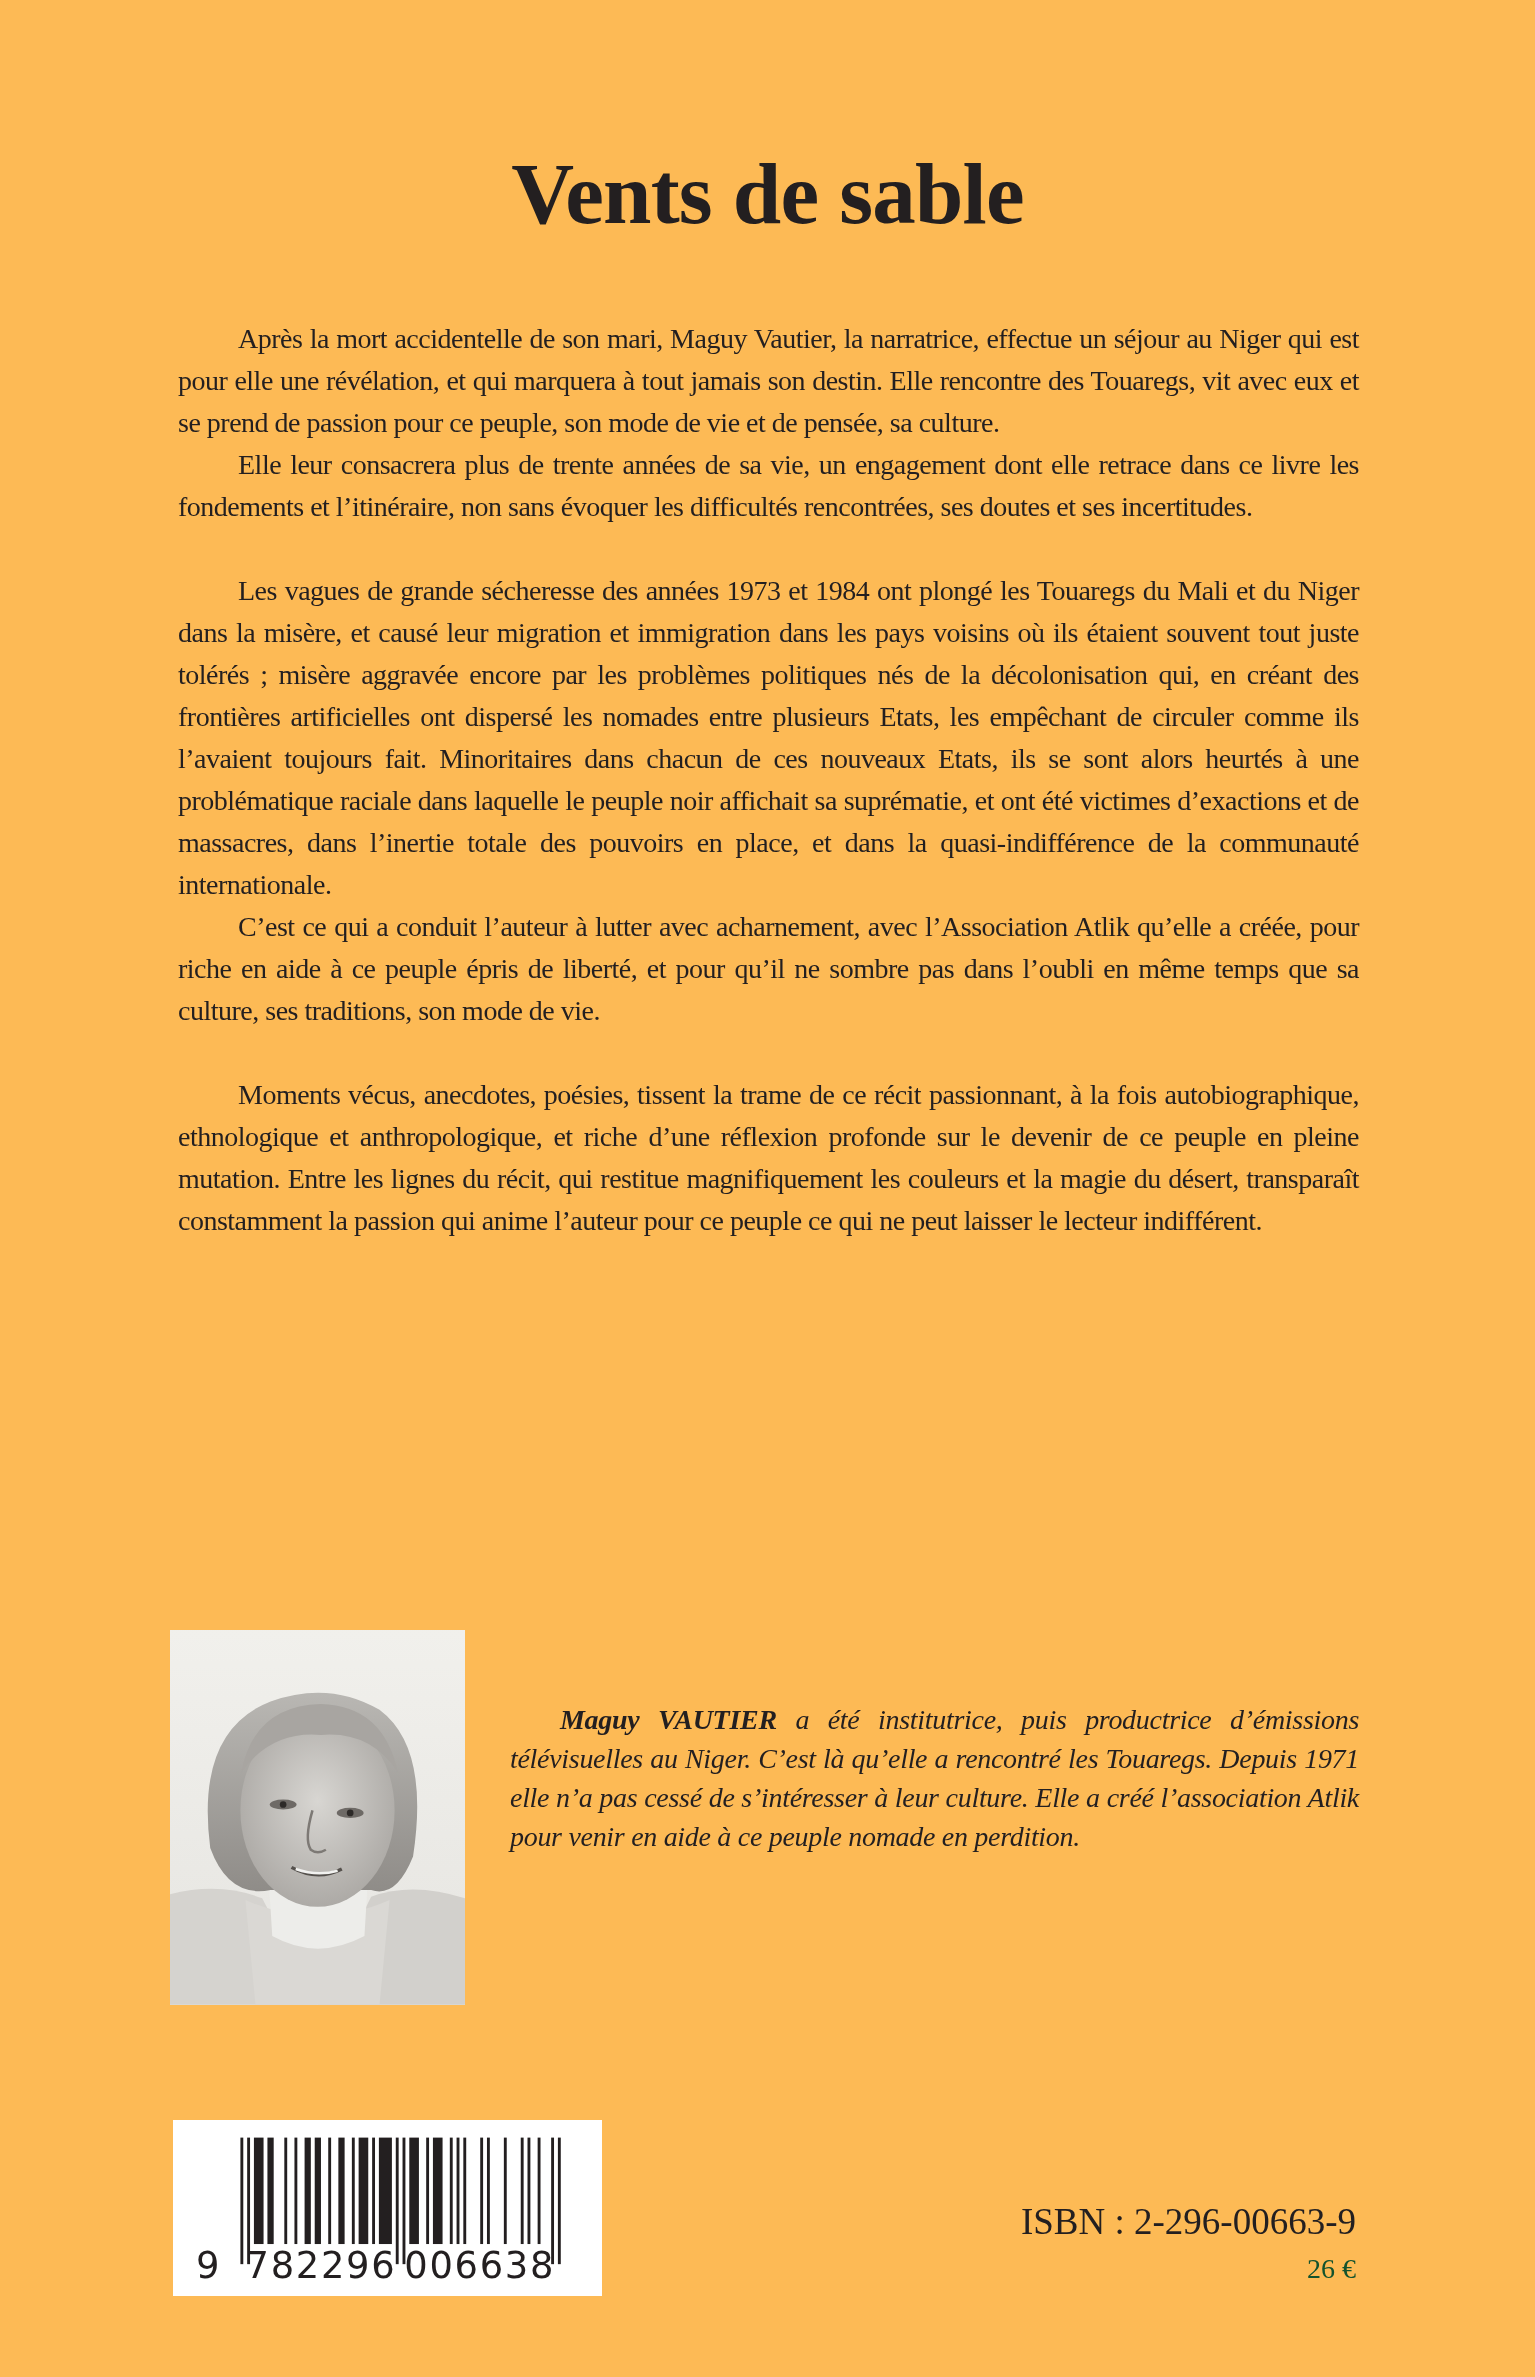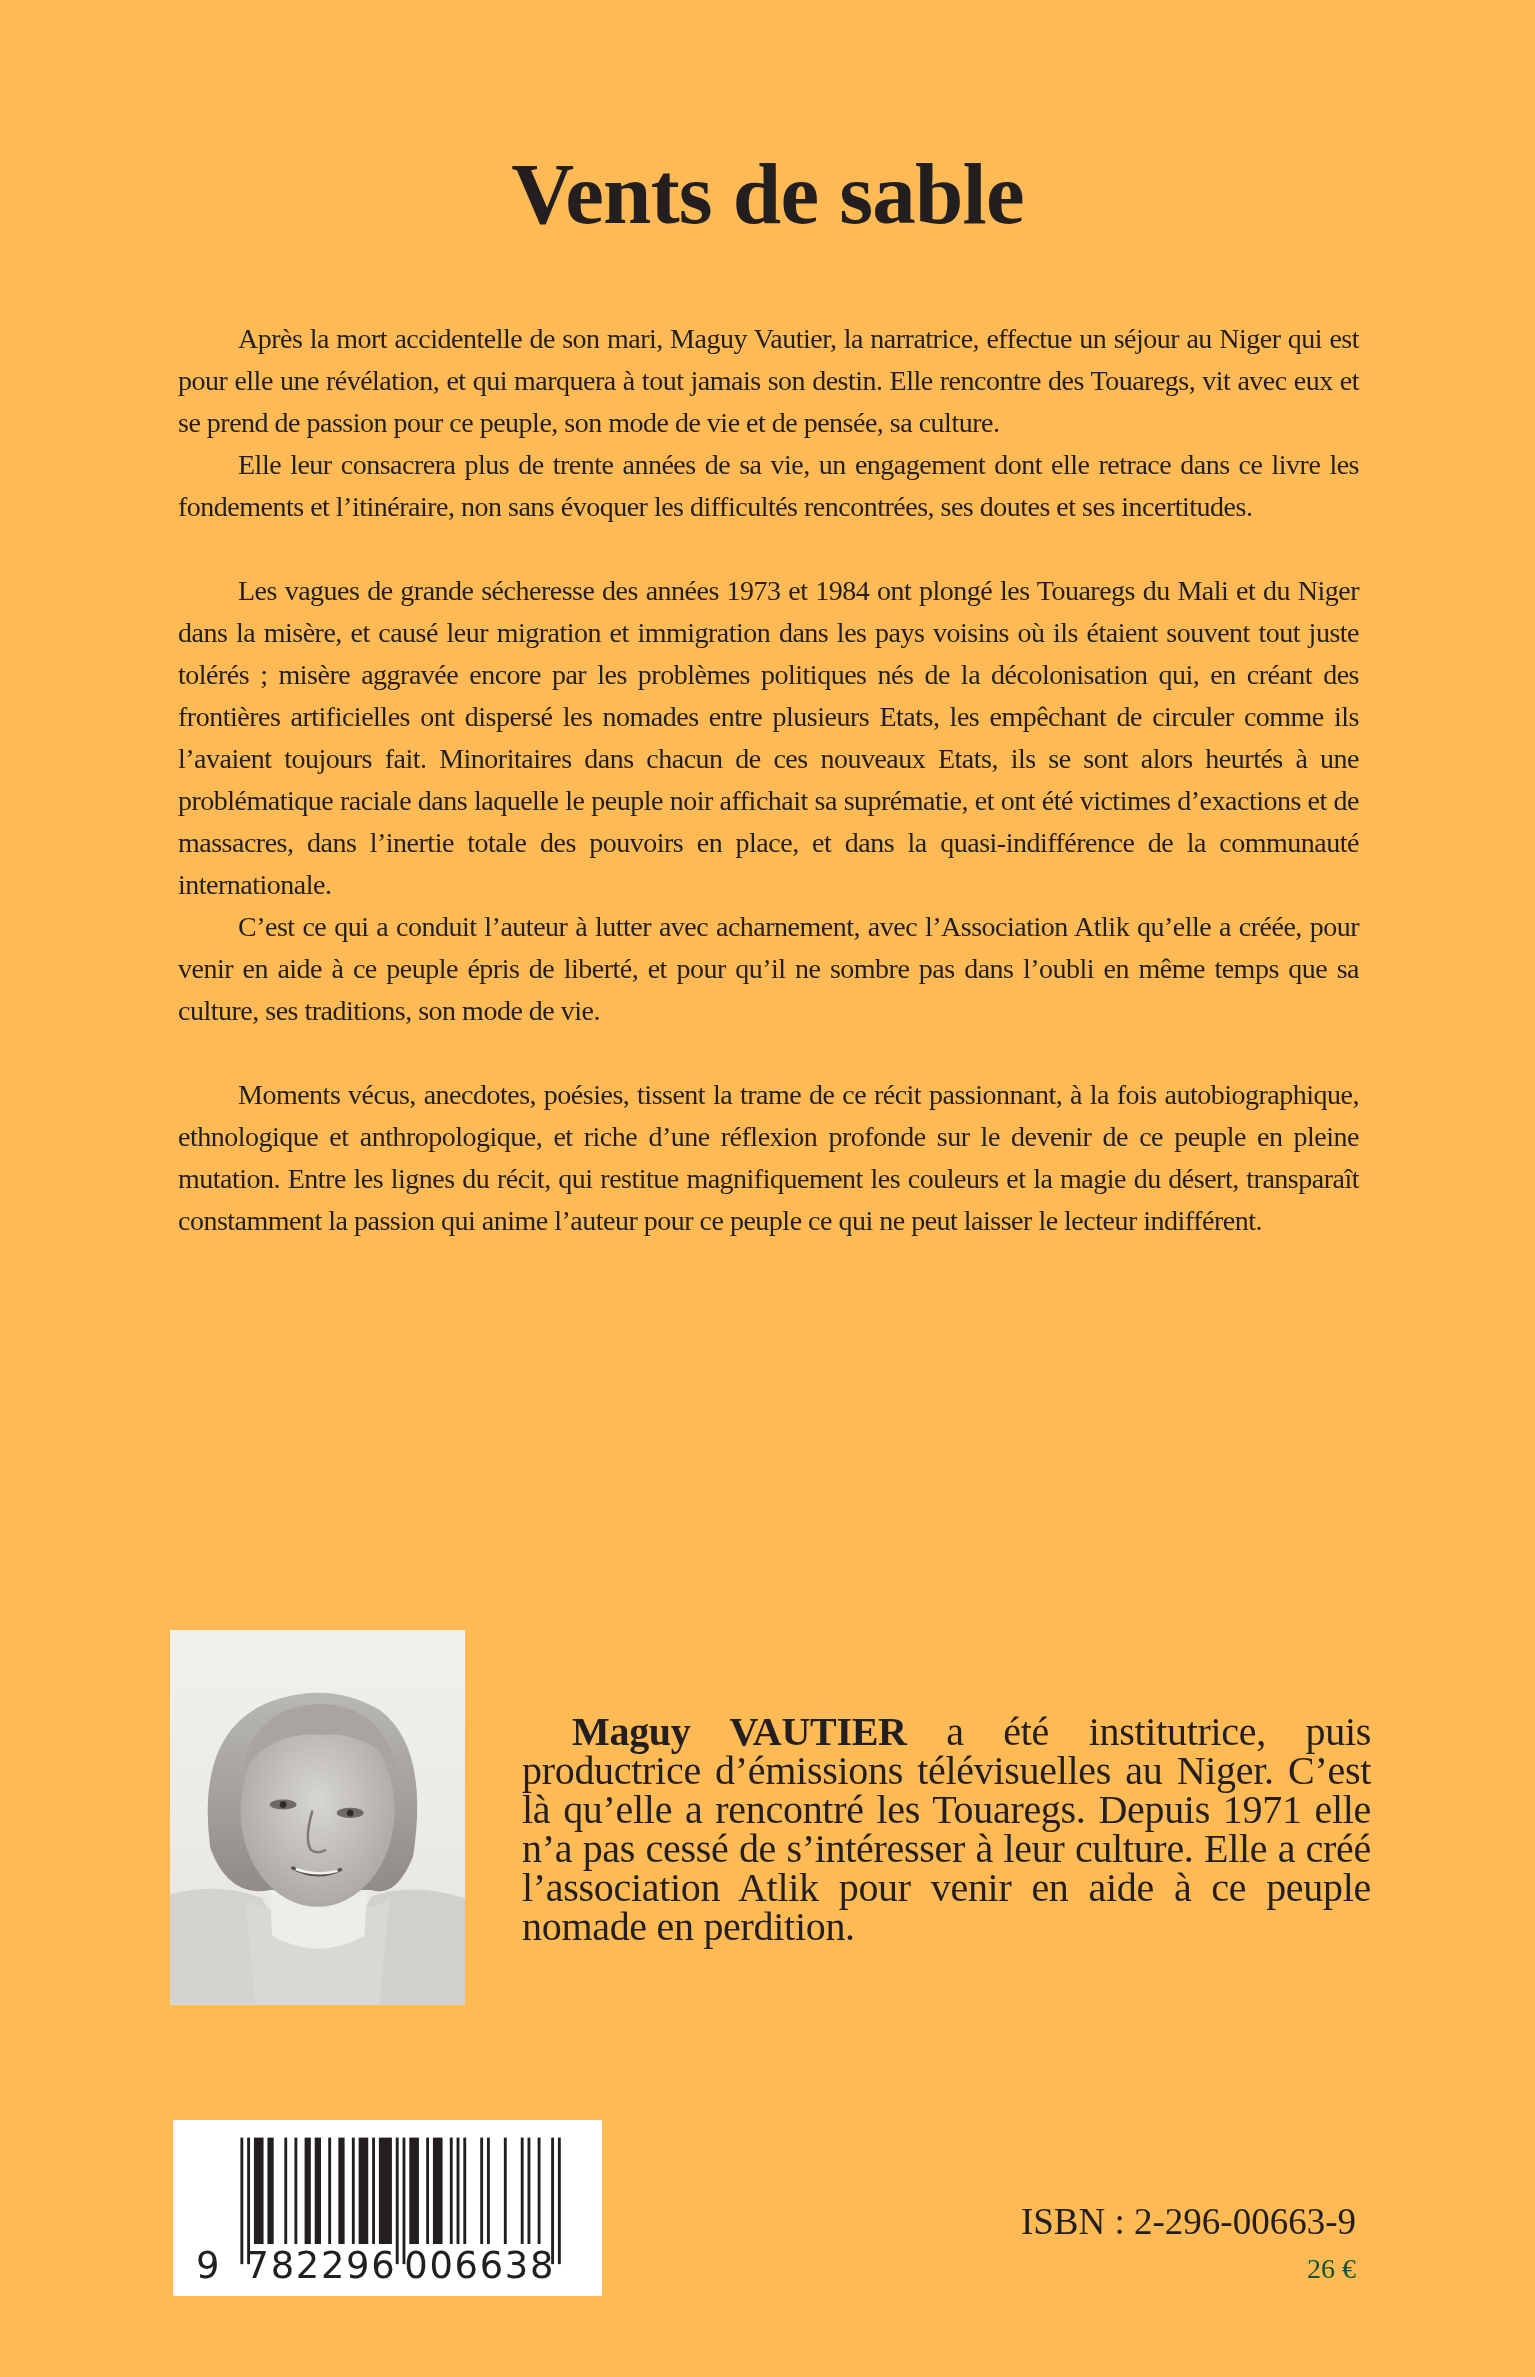--- a/index.html
+++ b/index.html
@@ -54,26 +54,27 @@
       overflow: hidden;
     }
     .photo svg {
       display: block;
     }
     .bio {
       position: absolute;
       left: 510px;
       top: 1700px;
       width: 849px;
-      font-size: 40px;
+      font-size: 28px;
       line-height: 39px;
+      font-style: italic;
       text-align: justify;
       text-indent: 50px;
       letter-spacing: -0.3px;
-      margin: 12px;
+      margin: 0;
     }
     .bio .author-name {
       font-weight: bold;
     }
     .barcode-box {
       position: absolute;
       left: 173px;
       top: 2120px;
       width: 429px;
       height: 176px;
@@ -108,21 +109,21 @@
 </head>
 <body>
 
 <div class="title">Vents de sable</div>
 
 <div class="body-text">
   <p>Après la mort accidentelle de son mari, Maguy Vautier, la narratrice, effectue un séjour au Niger qui est pour elle une révélation, et qui marquera à tout jamais son destin. Elle rencontre des Touaregs, vit avec eux et se prend de passion pour ce peuple, son mode de vie et de pensée, sa culture.</p>
   <p>Elle leur consacrera plus de trente années de sa vie, un engagement dont elle retrace dans ce livre les fondements et l’itinéraire, non sans évoquer les difficultés rencontrées, ses doutes et ses incertitudes.</p>
   <div class="gap"></div>
   <p>Les vagues de grande sécheresse des années 1973 et 1984 ont plongé les Touaregs du Mali et du Niger dans la misère, et causé leur migration et immigration dans les pays voisins où ils étaient souvent tout juste tolérés ; misère aggravée encore par les problèmes politiques nés de la décolonisation qui, en créant des frontières artificielles ont dispersé les nomades entre plusieurs Etats, les empêchant de circuler comme ils l’avaient toujours fait. Minoritaires dans chacun de ces nouveaux Etats, ils se sont alors heurtés à une problématique raciale dans laquelle le peuple noir affichait sa suprématie, et ont été victimes d’exactions et de massacres, dans l’inertie totale des pouvoirs en place, et dans la quasi-indifférence de la communauté internationale.</p>
-  <p>C’est ce qui a conduit l’auteur à lutter avec acharnement, avec l’Association Atlik qu’elle a créée, pour venir en aide à ce peuple épris de liberté, et pour qu’il ne sombre pas dans l’oubli en même temps que sa culture, ses traditions, son mode de vie.</p>
+  <p>C’est ce qui a conduit l’auteur à lutter avec acharnement, avec l’Association Atlik qu’elle a créée, pour riche en aide à ce peuple épris de liberté, et pour qu’il ne sombre pas dans l’oubli en même temps que sa culture, ses traditions, son mode de vie.</p>
   <div class="gap"></div>
   <p>Moments vécus, anecdotes, poésies, tissent la trame de ce récit passionnant, à la fois autobiographique, ethnologique et anthropologique, et riche d’une réflexion profonde sur le devenir de ce peuple en pleine mutation. Entre les lignes du récit, qui restitue magnifiquement les couleurs et la magie du désert, transparaît constamment la passion qui anime l’auteur pour ce peuple ce qui ne peut laisser le lecteur indifférent.</p>
 </div>
 
 <div class="photo" title="Portrait photo of Maguy Vautier">
   <svg width="295" height="375" viewBox="0 0 352 447" xmlns="http://www.w3.org/2000/svg">
     <defs>
       <linearGradient id="bg" x1="0" y1="0" x2="0" y2="1">
         <stop offset="0" stop-color="#F1F0EC"></stop>
         <stop offset="1" stop-color="#E6E5E1"></stop>

